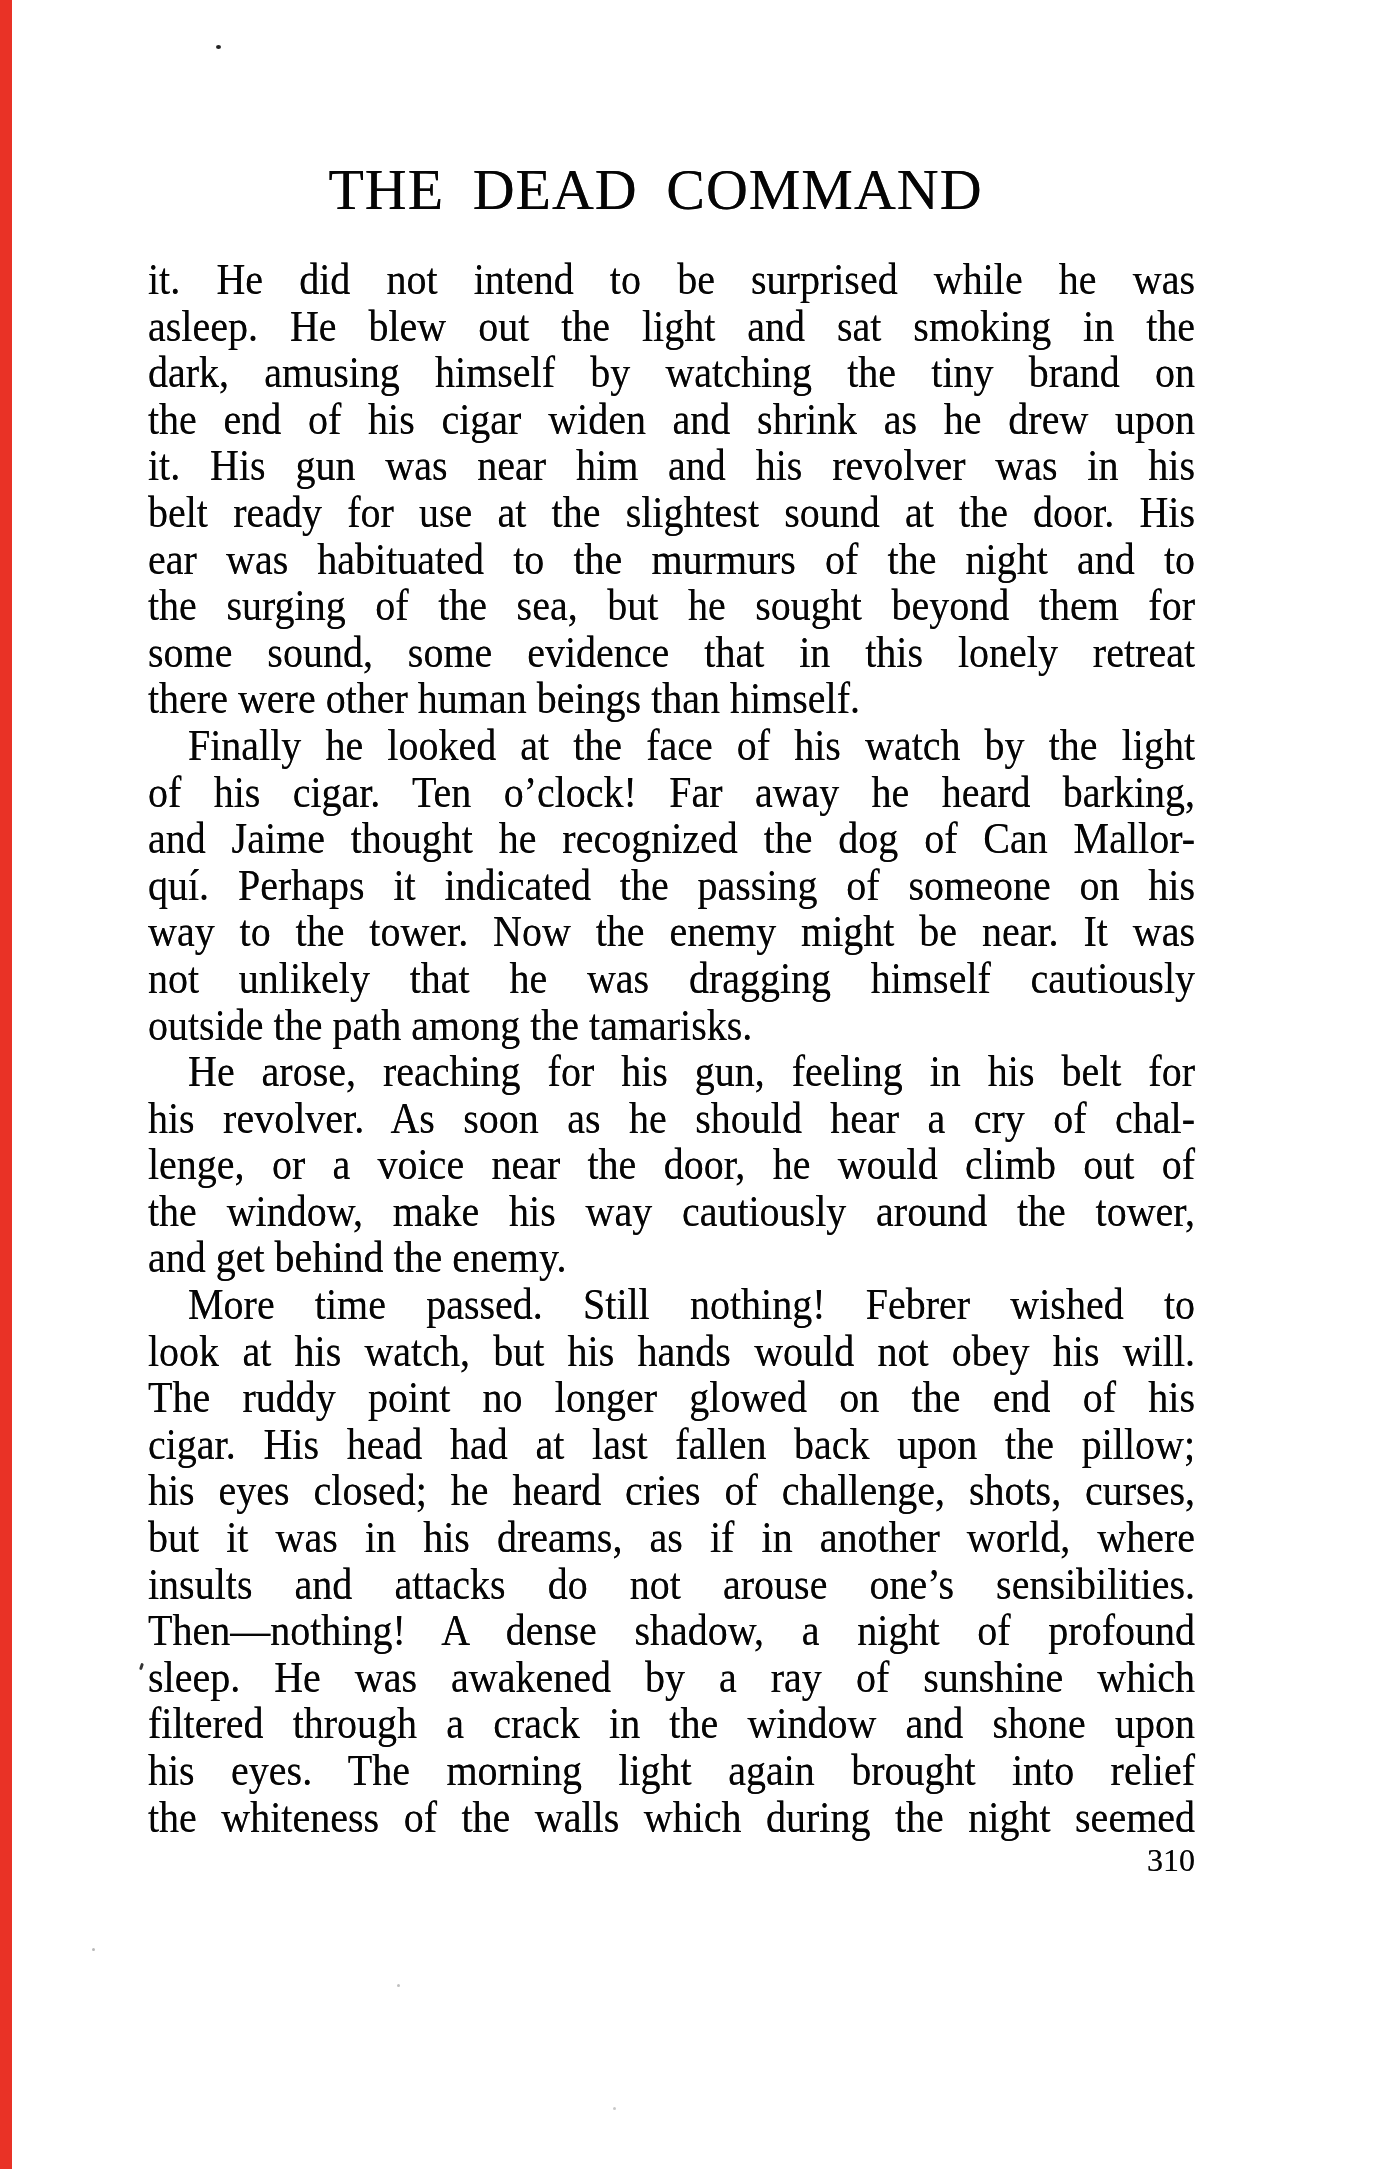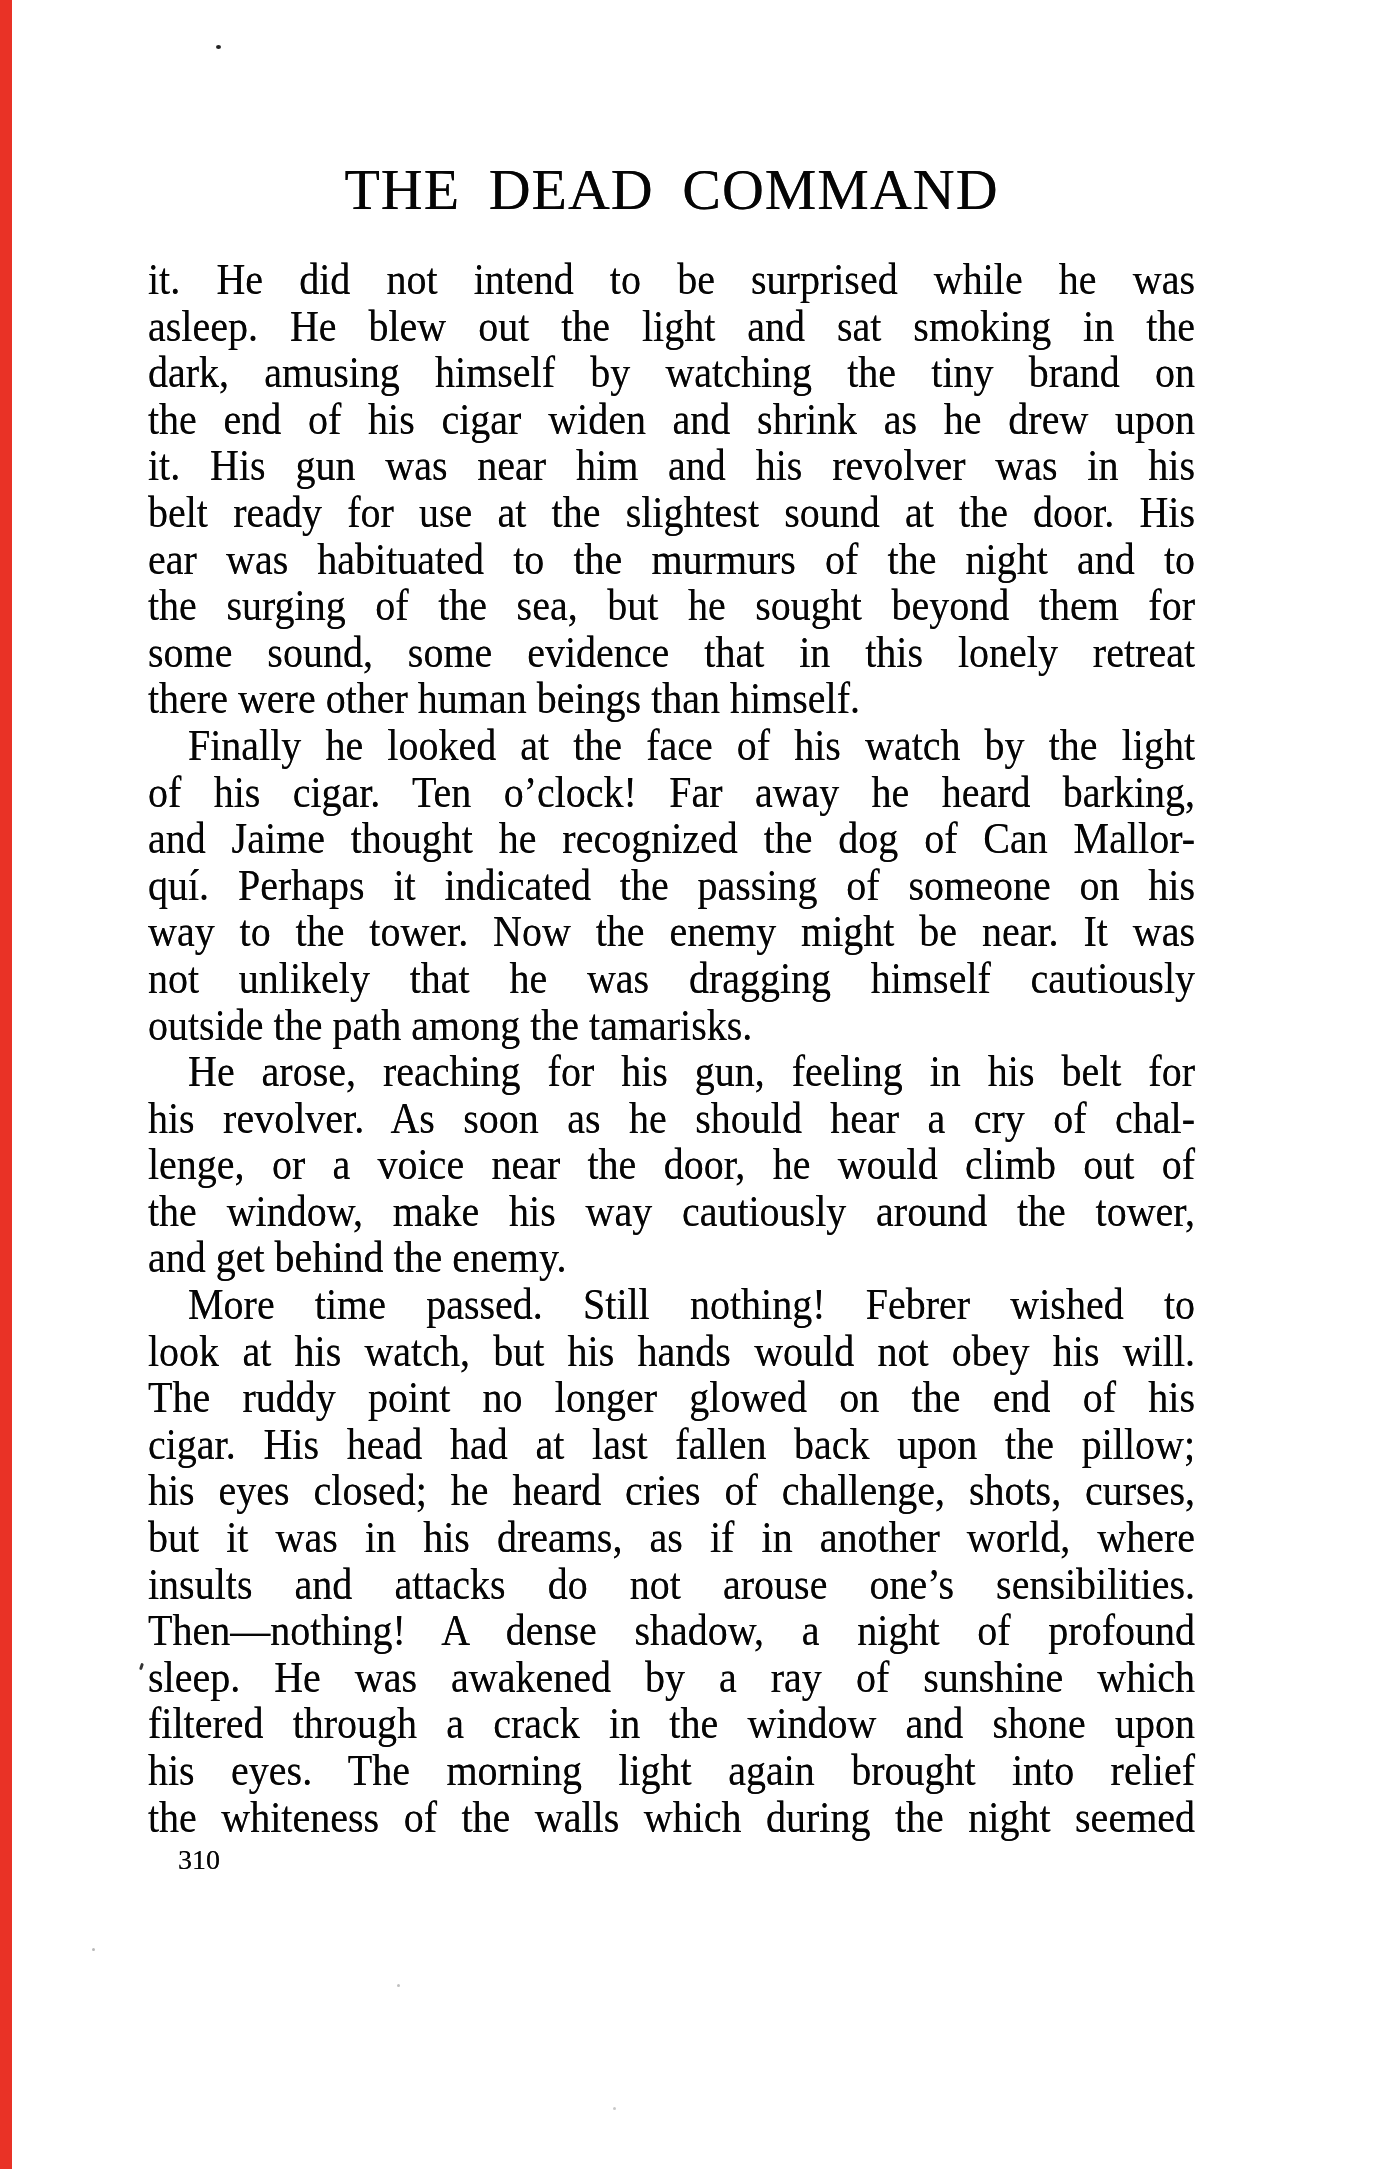--- a/index.html
+++ b/index.html
@@ -15,21 +15,21 @@
     position: absolute; inset: 0;
     background: #ffffff;
   }
   .edge-stripe {
     position: absolute;
     left: 0; top: 0;
     width: 12px; height: 2169px;
   }
   .title {
     position: absolute;
-    top: 159px; left: 148px; width: 1047px;
+    top: 159px; left: 132px; width: 1047px;
     margin: 0;
     text-align: center;
     font-size: 58px;
     font-weight: normal;
     line-height: 62px;
     letter-spacing: 1px;
     word-spacing: 13px;
     white-space: nowrap;
     text-shadow: 0 0 0.6px rgba(0,0,0,0.75);
   }
@@ -47,22 +47,22 @@
     text-align-last: justify;
     text-justify: inter-word;
     white-space: nowrap;
     text-shadow: 0 0 0.6px rgba(0,0,0,0.7);
   }
   .line.indent { padding-left: 40px; }
   .line.last { text-align-last: left; }
   .page-number {
     position: absolute;
     top: 1838px; left: 178px; width: 1017px;
-    text-align: left;
-    font-size: 28px;
+    text-align: right;
+    font-size: 32px;
     line-height: 44px;
     text-shadow: 0 0 0.6px rgba(0,0,0,0.7);
   }
   .speck {
     position: absolute;
     background: #222222;
     border-radius: 50%;
   }
   .speck.s1 { left: 216px; top: 45px;  width: 5px; height: 4px; }
   .speck.s2 { left: 140px; top: 1663px; width: 3px; height: 7px; border-radius: 2px; transform: rotate(18deg); background: #333; }

